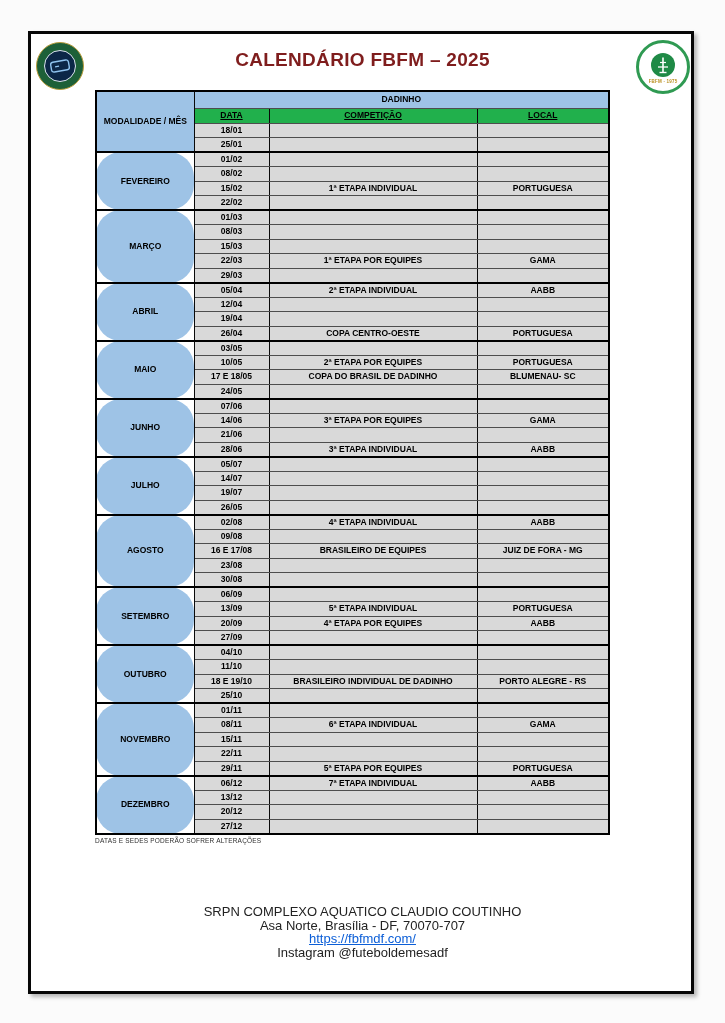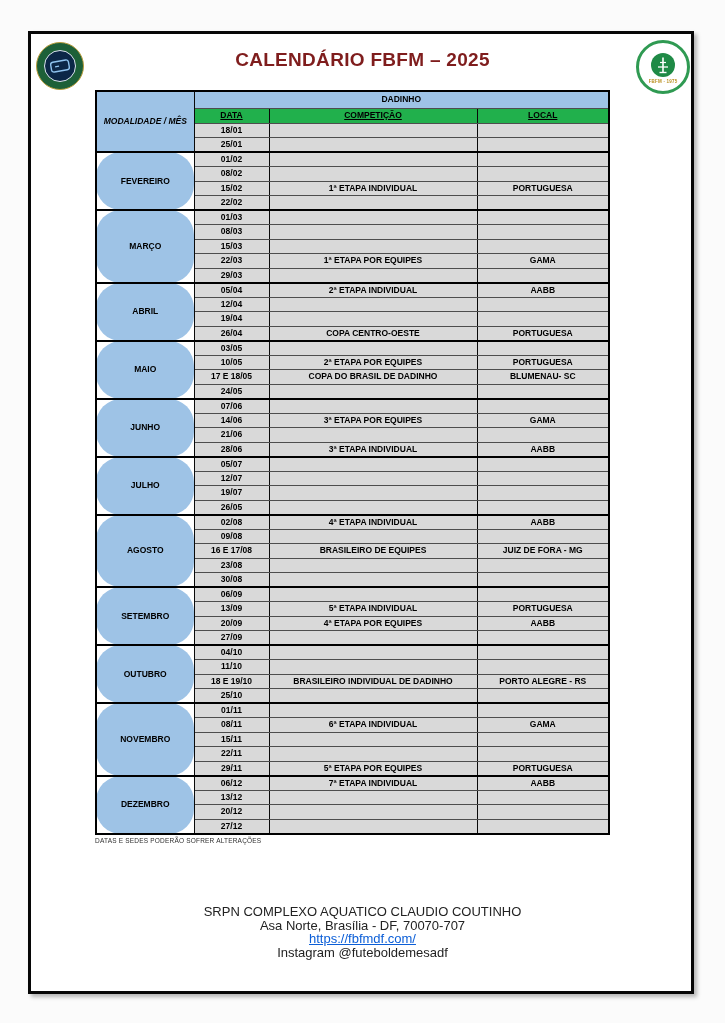--- a/index.html
+++ b/index.html
@@ -45,21 +45,21 @@
   .table-wrap{position:absolute;left:95px;top:90px;width:515px;}
   table.calendar{border-collapse:collapse;table-layout:fixed;width:513px;border:2.5px solid var(--bborder);}
   table.calendar td,table.calendar th{
     padding:0;text-align:center;vertical-align:middle;
     font-weight:bold;font-size:8.5px;line-height:1.05;color:#000;
     border-top:1px solid #4d4d4d;border-bottom:1px solid #4d4d4d;
     border-left:1.5px solid #0a0a0a;border-right:1.5px solid #0a0a0a;
     overflow:hidden;white-space:nowrap;
   }
   tr.hr1{height:17px} tr.hr2{height:15px} tr.datarow{height:14.5px}
-  td.corner{background:var(--blue);font-size:9px;font-style:italic;}
+  td.corner{background:var(--blue);font-size:9px;}
   td.dadinho{background:var(--blue);font-size:9px;}
   th.colhead{background:var(--green);font-size:8.5px;text-decoration:underline;}
   td.month{background:var(--blue);font-size:9px;border-radius:25px;}
   td.date,td.comp,td.local{background:var(--grey);}
   .g-top{border-top:2.5px solid #000 !important;}
   
   .table-note{margin-top:2px;font-size:6.5px;color:#2e2e2e;letter-spacing:.2px;font-weight:normal;}
   .footer{
     position:absolute;left:30px;top:905px;width:665px;
     text-align:center;font-size:13px;color:#222;line-height:13.5px;
@@ -234,21 +234,21 @@
           <td class="comp">3ª ETAPA INDIVIDUAL</td>
           <td class="local">AABB</td>
         </tr>
         <tr class="datarow">
           <td class="month g-top" rowspan="4">JULHO</td>
           <td class="date g-top">05/07</td>
           <td class="comp g-top"></td>
           <td class="local g-top"></td>
         </tr>
         <tr class="datarow">
-          <td class="date">12/07</td>
+          <td class="date">14/07</td>
           <td class="comp"></td>
           <td class="local"></td>
         </tr>
         <tr class="datarow">
           <td class="date">19/07</td>
           <td class="comp"></td>
           <td class="local"></td>
         </tr>
         <tr class="datarow">
           <td class="date">26/05</td>

